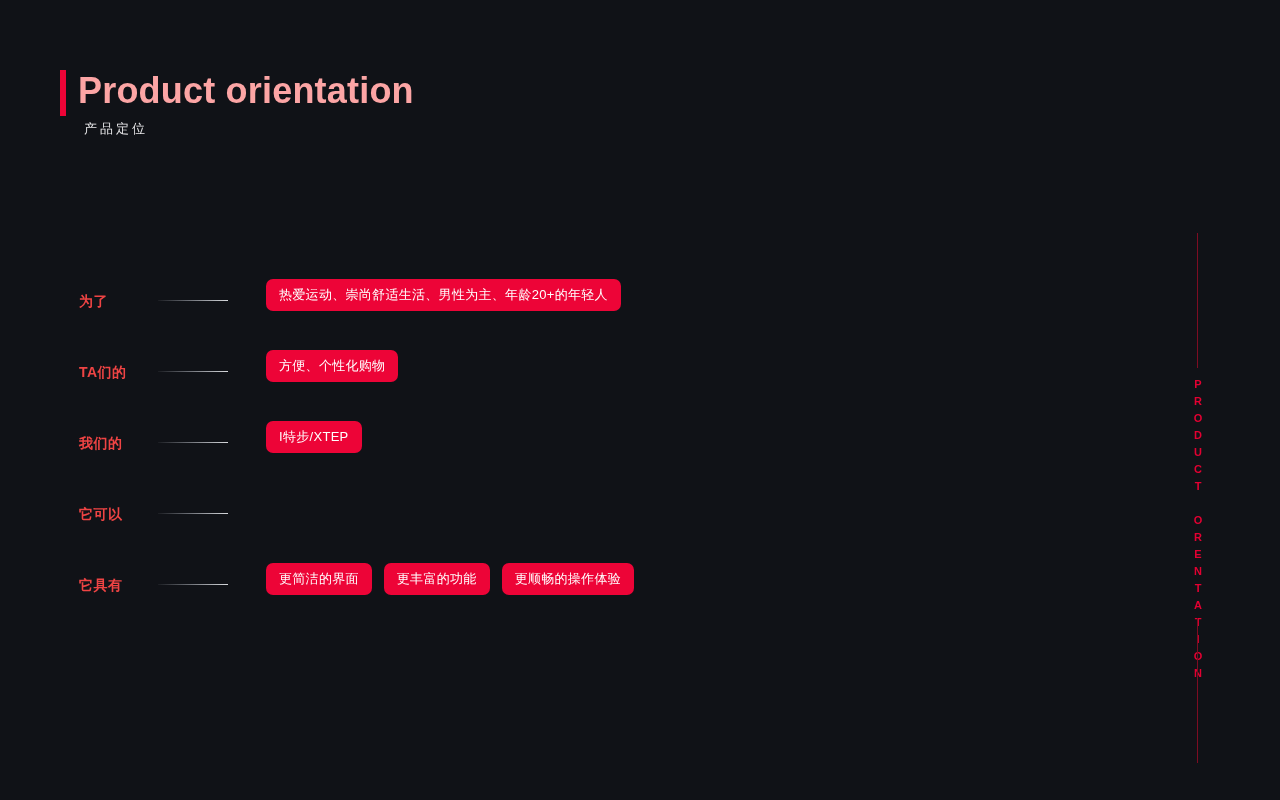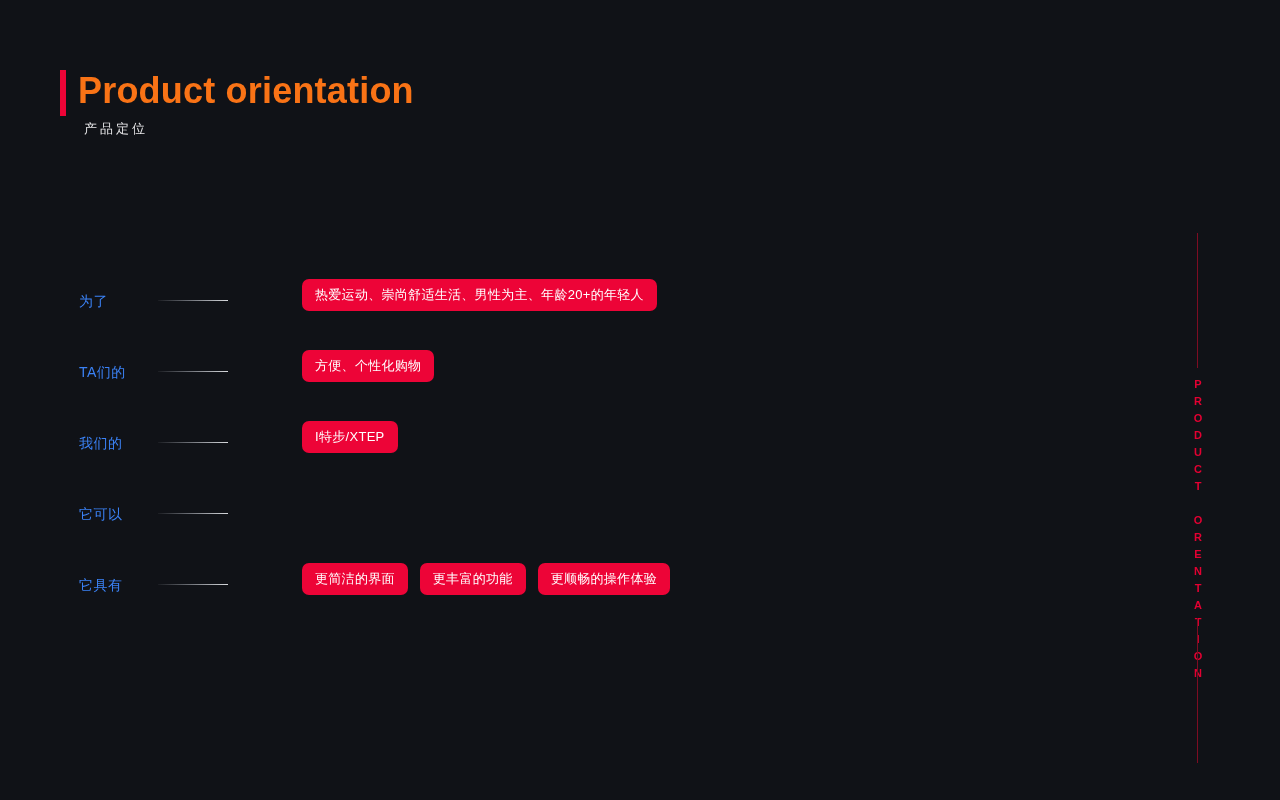--- a/index.html
+++ b/index.html
@@ -31,21 +31,21 @@
     width:6px;
     height:46px;
     background:#ed0437;
   }
   .header-title {
     margin-left:18px;
     font-size:36px;
     font-weight:bold;
     letter-spacing:0.2px;
     line-height:46px;
-    color:#f97316;
+    color:#fca5a5;
     white-space:nowrap;
   }
   .header-subtitle {
     margin-left:24px;
     margin-top:6px;
     font-size:13px;
     font-weight:400;
     letter-spacing:3px;
     color:#e8e8ea;
     white-space:nowrap;
@@ -65,39 +65,39 @@
     align-items:flex-start;
   }
   .row-label {
     position:absolute;
     left:79px;
     top:0;
     width:72px;
     font-size:14px;
     line-height:22px;
     letter-spacing:0.5px;
-    color:#3b82f6;
+    color:#ef4444;
     white-space:nowrap;
+    font-weight:bold;
   }
   .row-connector {
     position:absolute;
     left:158px;
     top:10px;
     width:70px;
     height:1px;
     background:linear-gradient(to right,#1b1d22 0%,#6d7077 45%,#d7d9dd 100%);
   }
   .row-pills {
     position:absolute;
     left:266px;
     top:-11px;
     display:flex;
     align-items:center;
     gap:12px;
-    margin-left:36px;
   }
 
   .pill {
     background:#ed0437;
     color:#ffffff;
     font-size:13px;
     line-height:1;
     letter-spacing:0.3px;
     border-radius:7px;
     padding:9px 13px 10px;

